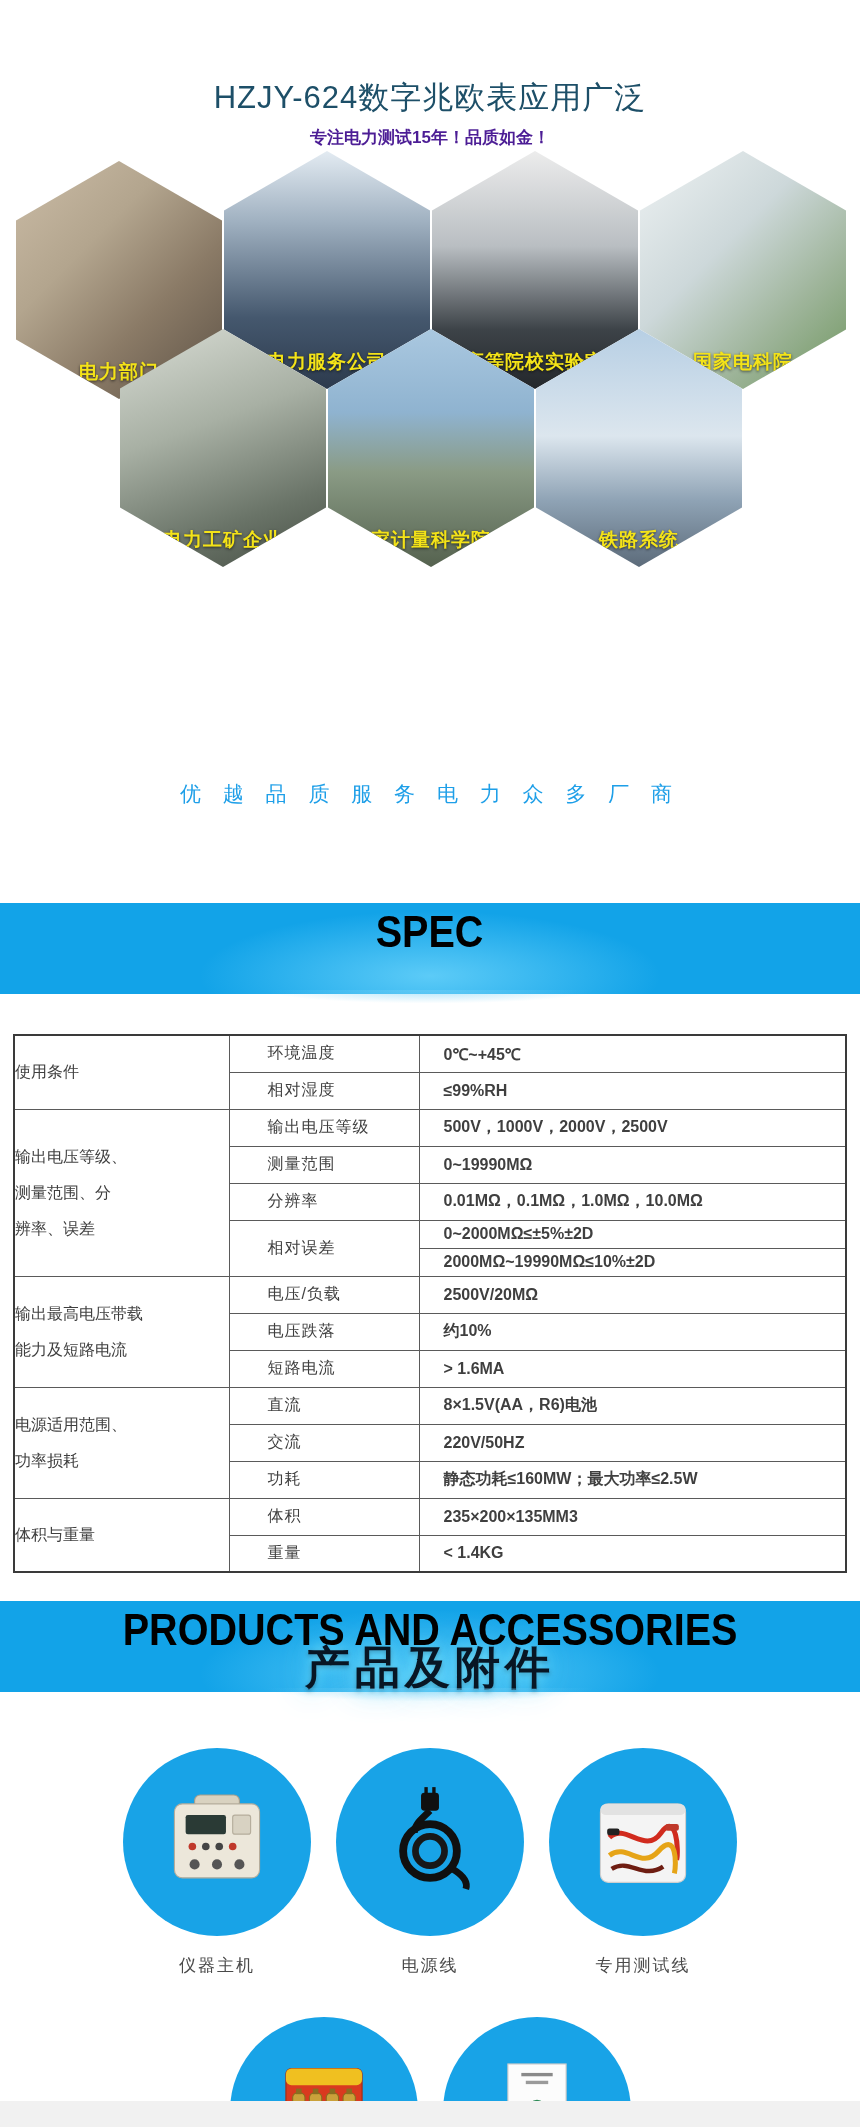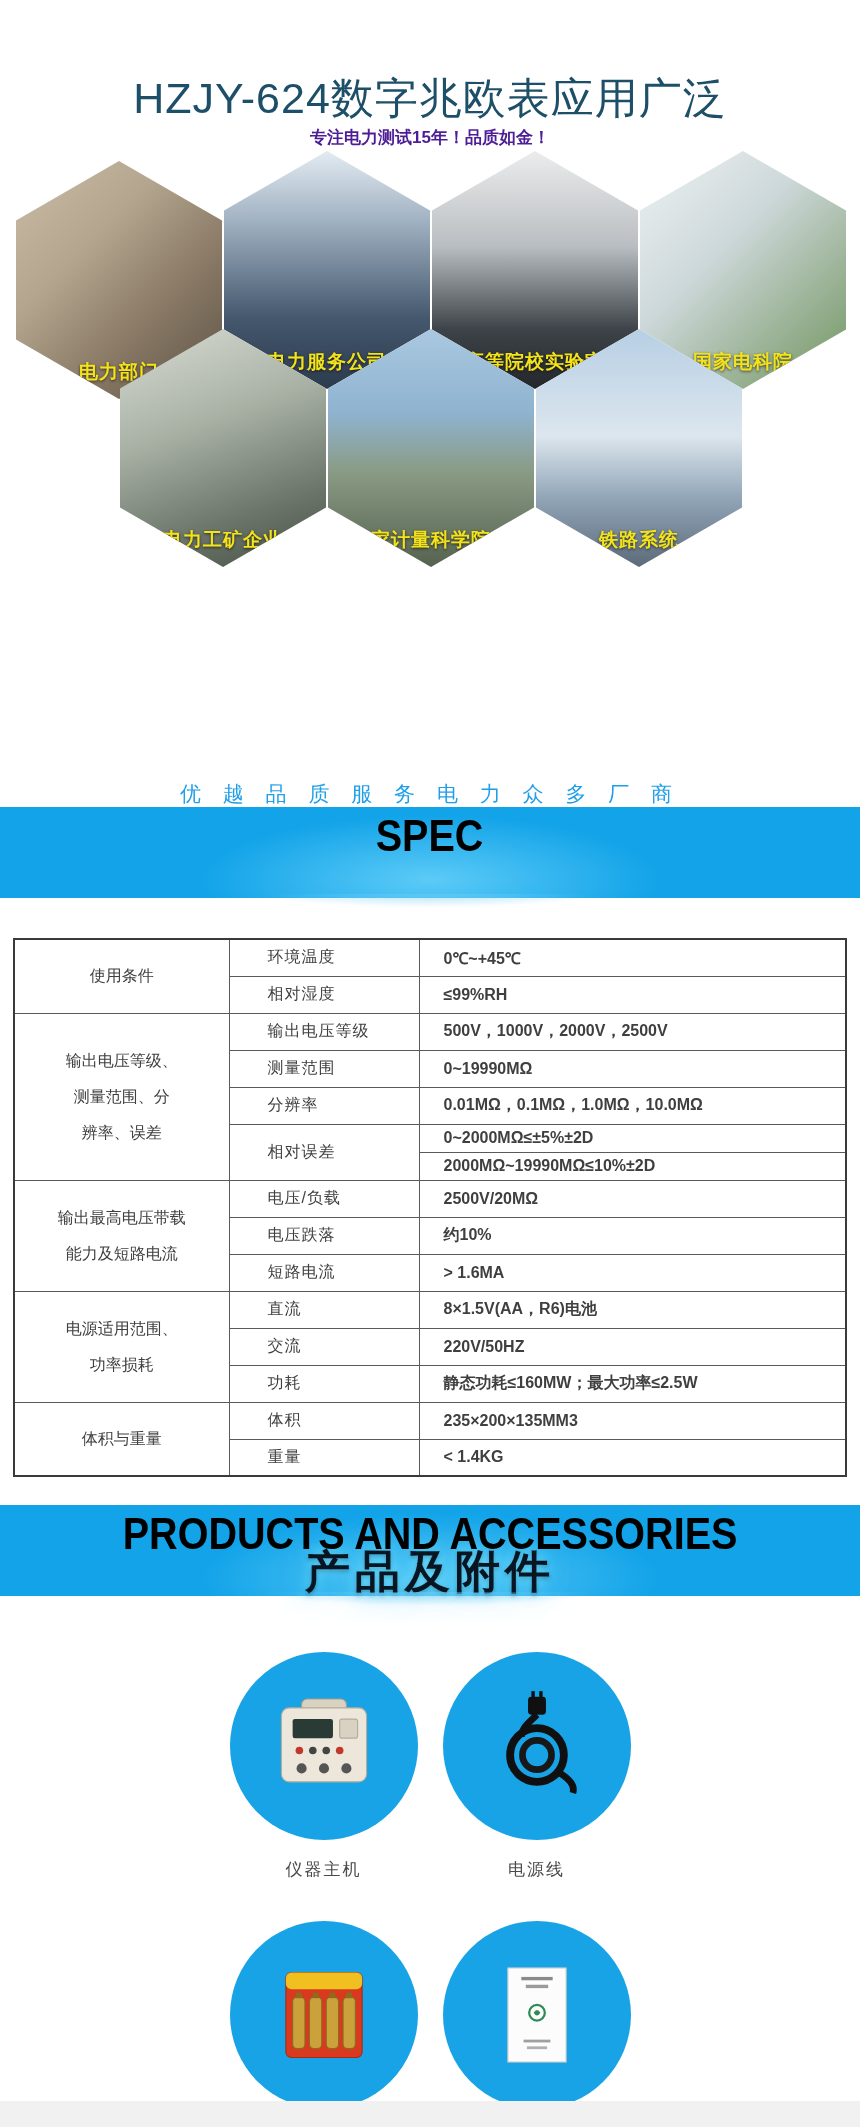--- a/index.html
+++ b/index.html
@@ -5,21 +5,21 @@
   * { margin:0; padding:0; box-sizing:border-box; }
   html,body { background:#ffffff; }
   body {
     width:860px; height:2127px; position:relative; overflow:hidden;
     font-family:"Liberation Sans", sans-serif;
   }
 
   
   .header { padding-top:76px; text-align:center; }
   .page-title {
-    font-size:43px; font-weight:500; color:#1d4f68; letter-spacing:1px; line-height:44px;
+    font-size:31px; font-weight:500; color:#1d4f68; letter-spacing:1px; line-height:44px;
   }
   .page-subtitle {
     margin-top:7px; font-size:17px; font-weight:bold; color:#4c1d95; line-height:22px;
   }
 
   
   .hex-wrap { position:relative; margin-top:2px; height:574px; }
   .hex {
     position:absolute; width:206px; height:238px;
     clip-path:polygon(50% 0%, 100% 25%, 100% 75%, 50% 100%, 0% 75%, 0% 25%);
@@ -47,21 +47,21 @@
   .ph7 { background:linear-gradient(180deg,#b7cfe4 0%,#dce6ee 45%,#8fa3b5 72%,#5c6b7a 100%); }
 
   
   .quality {
     margin-top:56px; text-align:center; font-size:21px; color:#1e9fe8;
     letter-spacing:8px; line-height:26px; font-weight:500;
   }
 
   
   .banner {
-    position:relative; height:91px; text-align:center;
+    position:relative; margin-top:96px; height:91px; text-align:center;
     background:radial-gradient(ellipse 320px 90px at 50% 80%, rgba(105,210,250,.85) 0%, rgba(105,210,250,0) 72%), #12a3e8;
   }
   .banner.products { margin-top:28px; }
   .banner-en {
     display:inline-block; padding-top:6px; font-size:43px; font-weight:bold; color:#000;
     letter-spacing:0px; transform:scale(.92,1.05); line-height:44px;
   }
   .banner-cn {
     margin-top:-6px; font-size:45px; font-weight:bold; color:#081624; letter-spacing:5px; line-height:46px;
     text-shadow:0 0 14px rgba(120,230,255,.95), 0 0 30px rgba(50,190,245,.85), 0 2px 4px rgba(0,20,40,.5);
@@ -73,21 +73,21 @@
   }
 
   
   .spec-table {
     width:834px; margin:40px auto 0; border-collapse:collapse;
     font-size:16px; color:#3f3f3f;
   }
   .spec-table td { border:1px solid #5a5a5a; height:37px; }
   .spec-table { border:2px solid #3a3a3a; }
   .spec-table td.group {
-    width:215px; text-align:center; white-space:pre-line; line-height:36px; font-size:16px;
+    width:215px; white-space:pre-line; line-height:36px; font-size:16px;
   }
   .spec-table td.lbl { width:190px; padding-left:38px; letter-spacing:1px; }
   .spec-table td.val { padding-left:24px;font-weight:bold; }
   .spec-table tr.sub td { height:28px; }
 
   
   .acc-row { display:flex; justify-content:center; gap:25px; }
   .acc-row.first { margin-top:56px; }
   .acc-row.second { margin-top:40px; }
   .acc-item { width:188px; display:flex; flex-direction:column; align-items:center; }
@@ -256,20 +256,34 @@
         <rect x="45" y="1" width="3" height="6" fill="#101010"></rect>
         <rect x="52" y="1" width="3" height="6" fill="#101010"></rect>
         <path d="M50 22 C 42 30, 36 34, 36 42" stroke="#101010" stroke-width="6" fill="none"></path>
         <circle cx="50" cy="58" r="24" fill="none" stroke="#101010" stroke-width="7"></circle>
         <circle cx="50" cy="58" r="13" fill="none" stroke="#181818" stroke-width="6"></circle>
         <path d="M70 74 C 80 80, 84 86, 82 92" stroke="#101010" stroke-width="6" fill="none"></path>
       </svg>
     </div>
     <div class="acc-label">电源线</div>
   </div>
+  <div class="acc-item">
+    <div class="acc-circle">
+      <svg width="112" height="112" viewBox="0 0 100 100">
+        <rect x="12" y="16" width="76" height="70" rx="7" fill="#f4f4f4" stroke="#cfcfcf"></rect>
+        <rect x="12" y="16" width="76" height="10" rx="5" fill="#e2e2e2"></rect>
+        <path d="M20 46 C 34 32, 52 62, 66 42 S 82 58, 80 66" stroke="#d12b1e" stroke-width="4.5" fill="none"></path>
+        <path d="M20 62 C 36 50, 48 76, 64 58 S 80 70, 78 78" stroke="#e6a417" stroke-width="4.5" fill="none"></path>
+        <path d="M22 74 C 38 64, 50 84, 68 72" stroke="#6e1d12" stroke-width="4" fill="none"></path>
+        <rect x="70" y="34" width="12" height="6" rx="2" fill="#c0392b"></rect>
+        <rect x="18" y="38" width="11" height="6" rx="2" fill="#222"></rect>
+      </svg>
+    </div>
+    <div class="acc-label">专用测试线</div>
+  </div>
 </div>
 
 <div class="acc-row second">
   <div class="acc-item">
     <div class="acc-circle">
       <svg width="112" height="112" viewBox="0 0 100 100">
         <rect x="16" y="12" width="68" height="76" rx="5" fill="#d93a1f" stroke="#a52a12"></rect>
         <rect x="16" y="12" width="68" height="15" rx="5" fill="#f0c020"></rect>
         <rect x="22" y="34" width="11" height="46" rx="4" fill="#caa13a" stroke="#8a6d20"></rect>
         <rect x="37" y="34" width="11" height="46" rx="4" fill="#caa13a" stroke="#8a6d20"></rect>

